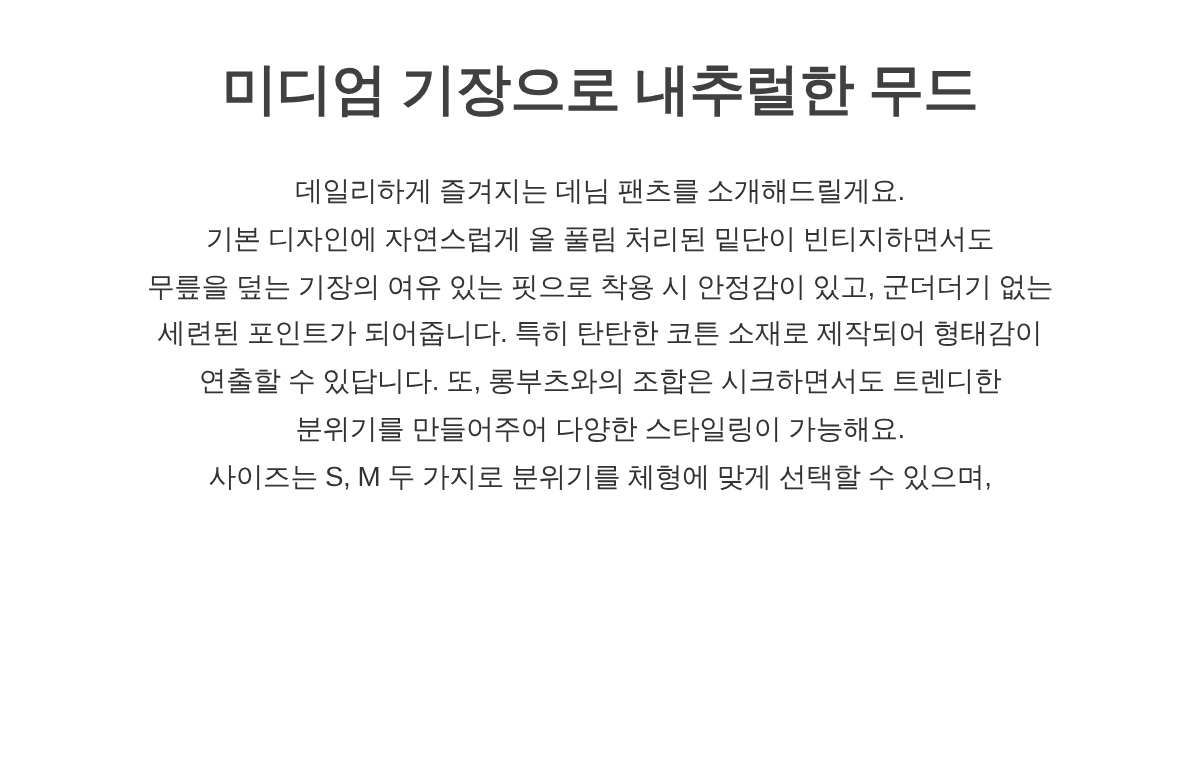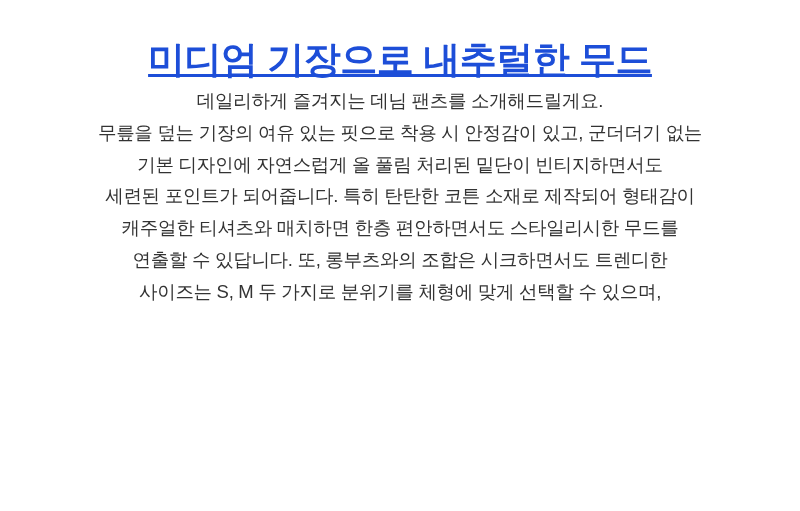--- a/index.html
+++ b/index.html
@@ -22,28 +22,28 @@
     display: flex;
     flex-direction: column;
     align-items: center;
   }
   .headline {
     text-align: center;
     font-weight: bold;
     font-size: 37px;
     line-height: 1.38;
     letter-spacing: -0.5px;
-    color: #1d4ed8;
+    color: #404040;
     margin: 0;
-    text-decoration: underline;
   }
   .headline .line {
     display: block;
   }
   .body-copy {
+    margin-top: 26px;
     text-align: center;
     font-size: 18.5px;
     line-height: 1.72;
     color: #333333;
     letter-spacing: -0.3px;
     max-width: 740px;
   }
   .body-copy .line {
     display: block;
     white-space: nowrap;
@@ -53,22 +53,22 @@
 <body>
 
 <div class="page">
 
   <h1 class="headline">
     <span class="line">미디엄 기장으로 내추럴한 무드</span>
   </h1>
 
   <div class="body-copy">
     <span class="line">데일리하게 즐겨지는 데님 팬츠를 소개해드릴게요.</span>
+    <span class="line">기본 디자인에 자연스럽게 올 풀림 처리된 밑단이 빈티지하면서도</span>
     <span class="line">무릎을 덮는 기장의 여유 있는 핏으로 착용 시 안정감이 있고, 군더더기 없는</span>
-    <span class="line">기본 디자인에 자연스럽게 올 풀림 처리된 밑단이 빈티지하면서도</span>
     <span class="line">세련된 포인트가 되어줍니다. 특히 탄탄한 코튼 소재로 제작되어 형태감이</span>
-    <span class="line">캐주얼한 티셔츠와 매치하면 한층 편안하면서도 스타일리시한 무드를</span>
     <span class="line">연출할 수 있답니다. 또, 롱부츠와의 조합은 시크하면서도 트렌디한</span>
+    <span class="line">분위기를 만들어주어 다양한 스타일링이 가능해요.</span>
     <span class="line">사이즈는 S, M 두 가지로 분위기를 체형에 맞게 선택할 수 있으며,</span>
 
   </div>
 
 </div>
 
 </body></html>

